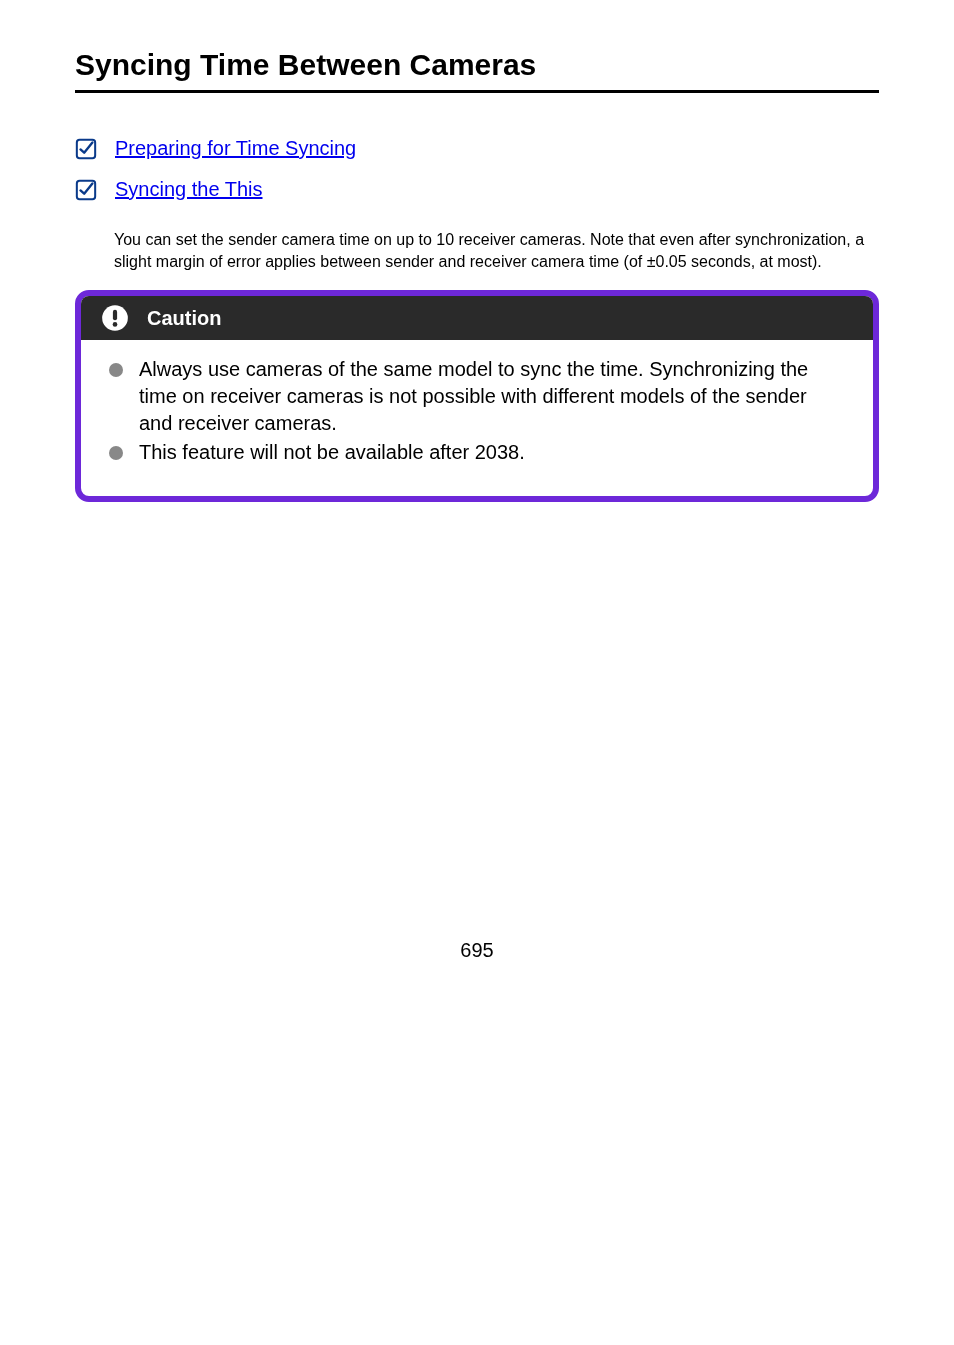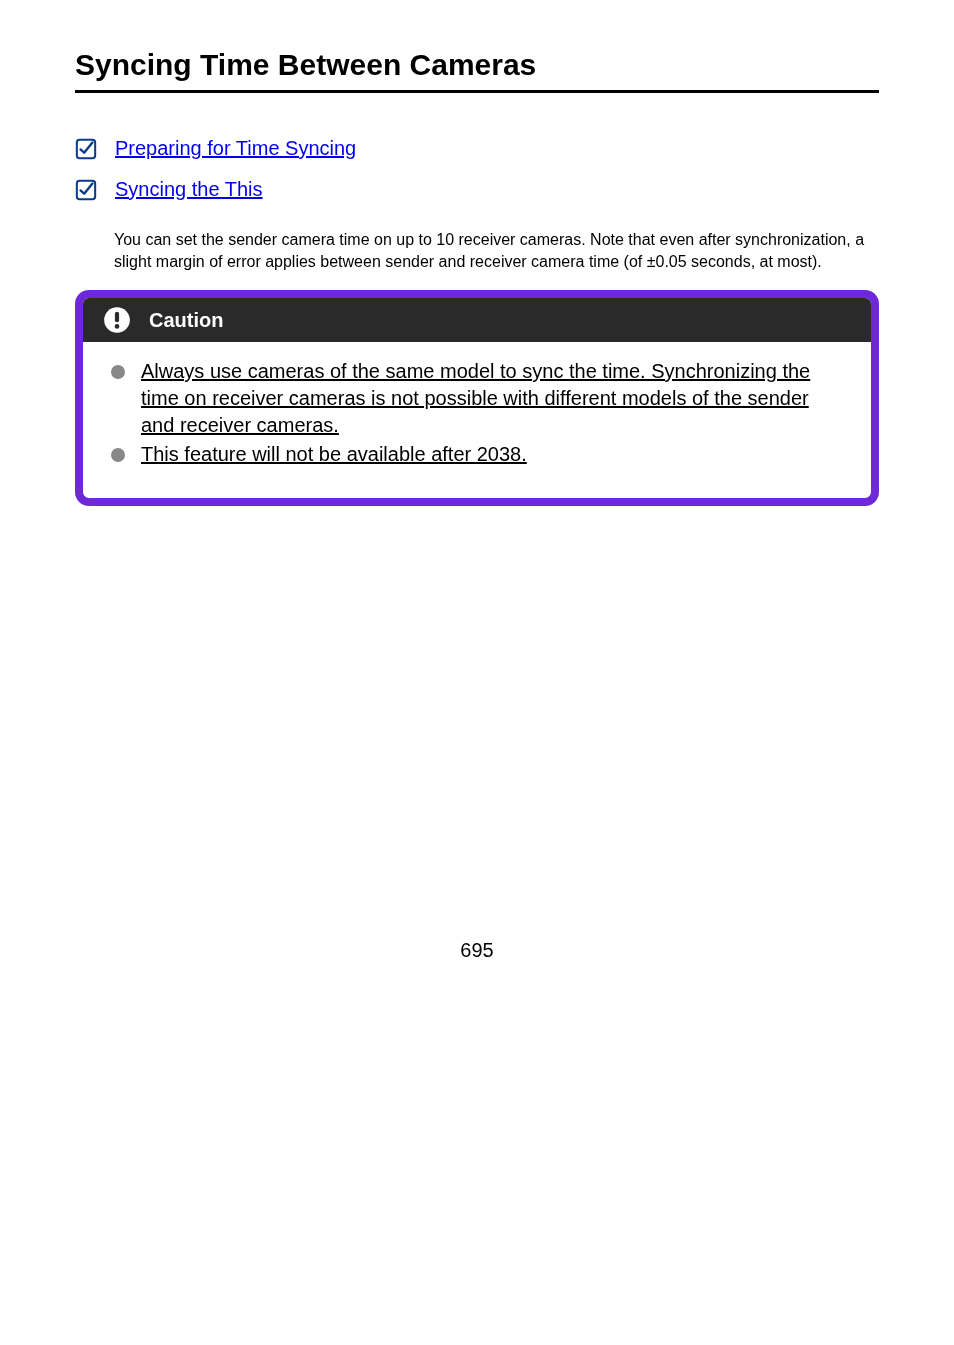--- a/index.html
+++ b/index.html
@@ -54,21 +54,21 @@
     text-decoration: underline;
     cursor: pointer;
   }
   .body-text {
     font-size: 16px;
     line-height: 1.35;
     margin-bottom: 18px;
     margin-left: 39px;
   }
   .caution-box {
-    border: 8px solid #6d28d9;
+    border: 6px solid #6d28d9;
     border-radius: 14px;
     overflow: hidden;
     background: #fff;
   }
   .caution-header {
     background: #2a2a2a;
     display: flex;
     align-items: center;
     gap: 18px;
     padding: 8px 20px;
@@ -85,21 +85,20 @@
     width: 28px;
     height: 28px;
   }
   .caution-label {
     color: #ffffff;
     font-size: 20px;
     font-weight: bold;
   }
   .caution-body {
     padding: 16px 28px 28px 28px;
-    text-decoration: underline;
   }
   .caution-list {
     list-style: none;
   }
   .caution-item {
     display: flex;
     align-items: flex-start;
     gap: 16px;
     font-size: 20px;
     line-height: 1.35;

